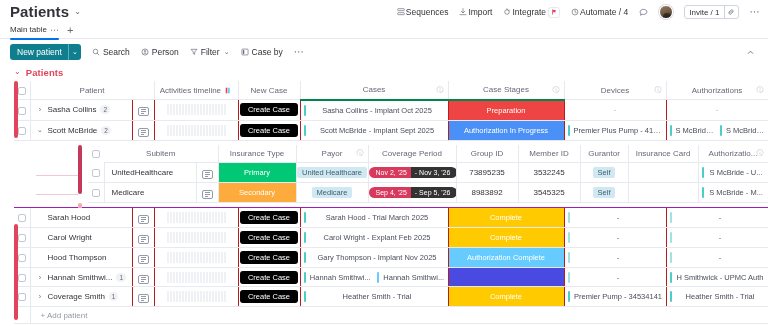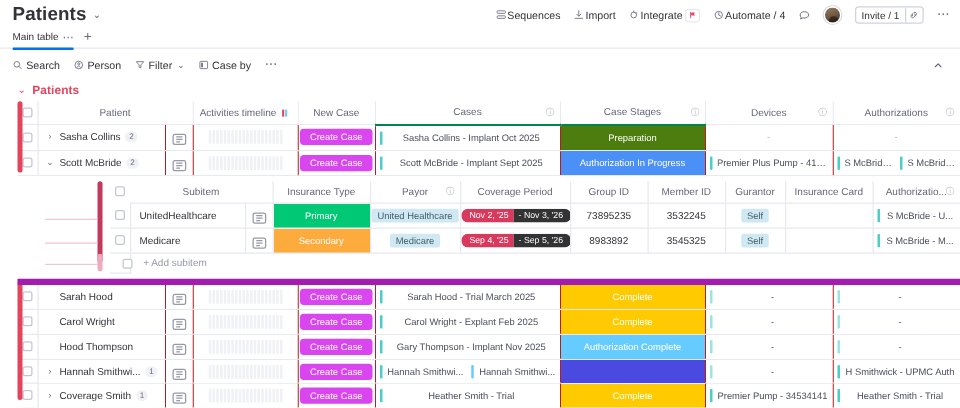--- a/index.html
+++ b/index.html
@@ -305,21 +305,21 @@
     justify-content: center;
     align-items: center;
     height: 100%;
   }
   .timeline-strip i {
     display: block;
     width: 2px; height: 11px;
     background: #f0f1f5;
   }
   .createbtn {
-    background: #d946ef;
+    background: #000000;
     border-radius: 3px;
     color: #fff;
     font-size: 7.5px;
     line-height: 13px;
     padding: 0 8px;
     display: inline-block;
   }
 
   .linkcell { display: flex; align-items: center; height: 100%; }
   .linkchip {
@@ -370,21 +370,21 @@
     vertical-align: middle;
     background: #fff;
   }
   .addrow td.chk { border-right: 1px solid #e6e9ef; }
 
   
   .subblock {
     position: relative;
     background: #fff;
     padding: 4px 0 4px 0;
-    border-bottom: 5px solid #a21caf;
+    border-bottom: 1px solid #a21caf;
   }
   .subbar {
     position: absolute;
     left: 64px;
     top: 4px;
     bottom: 13px;
     width: 4px;
     background: #c4385a;
     border-radius: 2px;
   }
@@ -544,20 +544,24 @@
 
 <div class="tabsrow">
   <div class="tab active">
     <span>Main table</span>
     <span class="tdots">⋯</span>
   </div>
   <div class="tab-add">+</div>
 </div>
 
 <div class="toolbar">
+  <div class="newbtn">
+    <span class="lbl">New patient</span>
+    <span class="split">⌄</span>
+  </div>
 
   <div class="tb-item">
     <svg width="8" height="8" viewBox="0 0 12 12">
       <circle cx="5.2" cy="5.2" r="3.4" fill="none" stroke="#676879" stroke-width="1"></circle>
       <path d="M7.8 7.8L10.4 10.4" stroke="#676879" stroke-width="1" stroke-linecap="round"></path>
     </svg>
     <span>Search</span>
   </div>
 
   <div class="tb-item">
@@ -696,21 +700,21 @@
         <span class="createbtn">Create Case</span>
       </td>
       <td class="cell">
         <span class="linkcell">
               <span class="linkchip">
           <span class="bar teal"></span>
           <span class="txt">Sasha Collins - Implant Oct 2025</span>
         </span>
             </span>
       </td>
-      <td class="cell" style="background:#4d7c0f">
+      <td class="cell" style="background:#ef4444">
         <span class="statusfill">Preparation</span>
       </td>
       <td class="cell">
         <span class="emptydash">-</span>
       </td>
       <td class="cell">
         <span class="emptydash">-</span>
       </td>
     </tr>
 
@@ -917,24 +921,20 @@
         <td class="scell">
           <span class="linkcell">
                 <span class="linkchip">
             <span class="bar teal"></span>
             <span class="txt">S McBride - M...</span>
           </span>
               </span>
         </td>
       </tr>
 
-      <tr class="sub-addrow">
-        <td class="schk"><span class="cb"></span></td>
-        <td colspan="10">+ Add subitem</td>
-      </tr>
     </tbody>
       </table>
   </div>
 
   <table class="grid">
     <colgroup>
       <col style="width:16px">
         <col style="width:102px">
         <col style="width:22px">
       <col style="width:84px">

